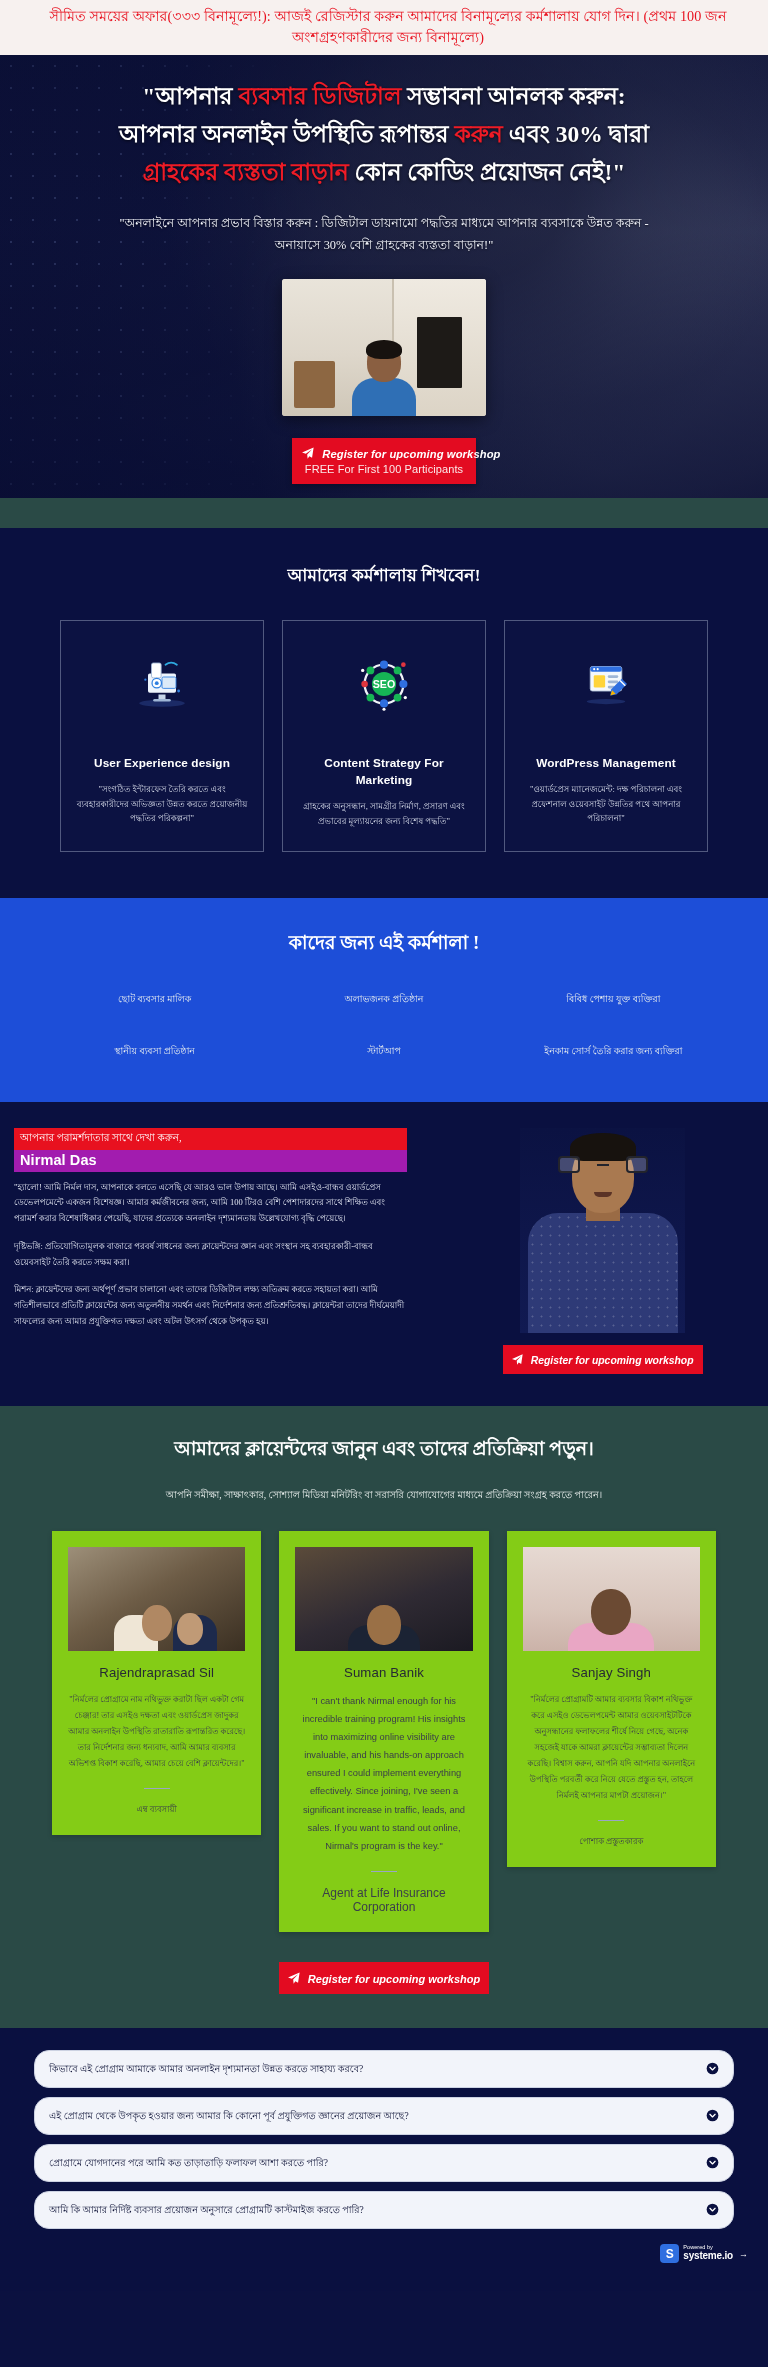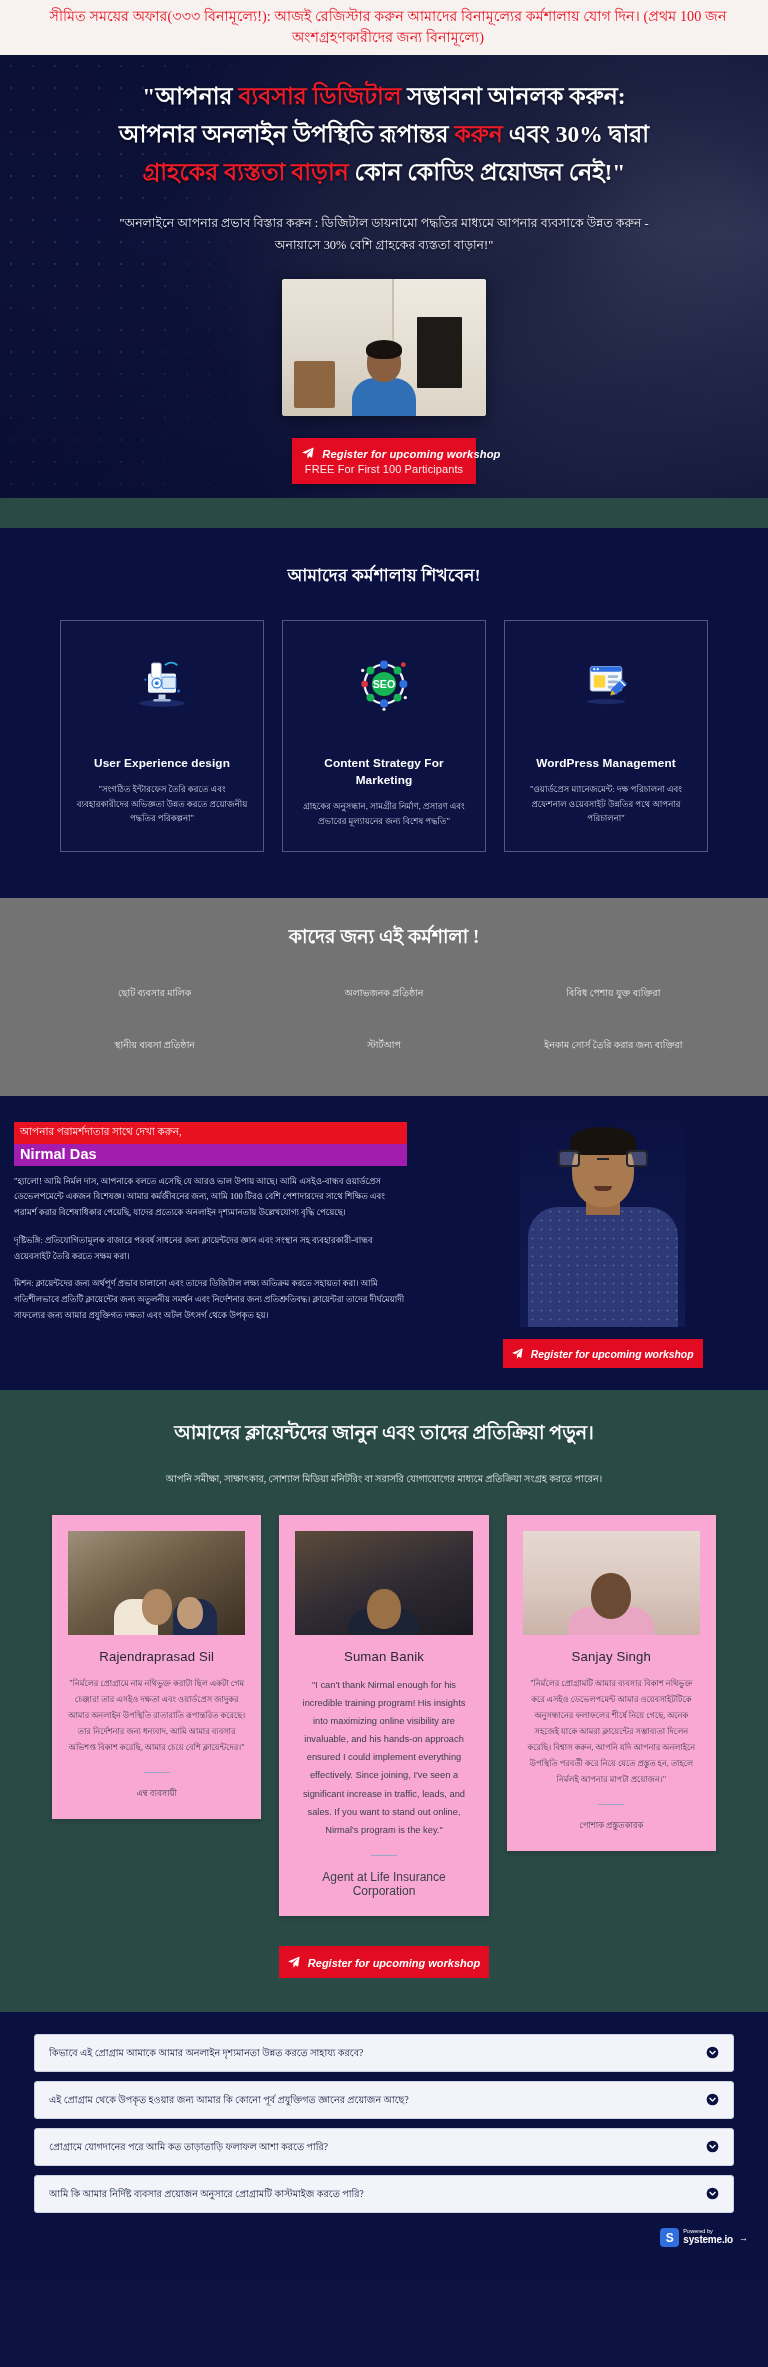--- a/index.html
+++ b/index.html
@@ -208,22 +208,22 @@
     margin-top:10px;
     color:#d7dcea;
     font-family:"Liberation Serif", serif;
     font-size:8.6px;
     line-height:1.72;
     text-align:center;
   }
 
   
   .audience{
-    background:#737373;
-    padding:24px 0 44px 0;
+    background:#1d4ed8;
+    padding:30px 0 44px 0;
   }
   .aud-title{
     text-align:center;
     color:#ffffff;
     font-family:"Liberation Serif", serif;
     font-weight:700;
     font-size:19px;
   }
   .aud-grid{
     margin-top:32px;
@@ -236,21 +236,21 @@
     text-align:center;
     color:#eef2f0;
     font-family:"Liberation Serif", serif;
     font-size:9.4px;
     line-height:1.5;
   }
 
   
   .mentor{
     background:#0a1040;
-    padding:26px 0 20px 0;
+    padding:26px 0 30px 0;
     display:flex;
     gap:16px;
   }
   .mentor-left{
     width:56%;
     padding:0 14px 0 14px;
   }
   .mentor-eyebrow{
     background:#e8111f;
     color:#ffffff;
@@ -370,21 +370,21 @@
   }
   .testi-cards{
     margin-top:28px;
     display:flex;
     justify-content:center;
     gap:18px;
     padding:0 52px;
     align-items:flex-start;
   }
   .tcard{
-    background:#f9a8d4;
+    background:#84cc16;
     flex:1 1 0;
     padding:16px 16px 18px 16px;
     display:flex; flex-direction:column; align-items:center;
     box-shadow:0 2px 5px rgba(0,0,0,.18);
   }
   .tphoto{
     width:100%; height:104px;
     overflow:hidden; position:relative;
     background:#d6cfc5;
   }
@@ -445,21 +445,21 @@
 
   
   .faq{
     background:#0a1040;
     padding:22px 0 18px 0;
   }
   .faq-list{ padding:0 34px; }
   .faq-item{
     background:#f2f4fa;
     border:1px solid #ccd2e2;
-    border-radius:3px;
+    border-radius:15px;
     margin-bottom:9px;
     padding:10px 14px 11px 14px;
     display:flex; align-items:center; justify-content:space-between;
     cursor:pointer;
     min-height:38px;
   }
   .faq-q{
     color:#12173b;
     font-family:"Liberation Serif", serif;
     font-size:9.6px;

